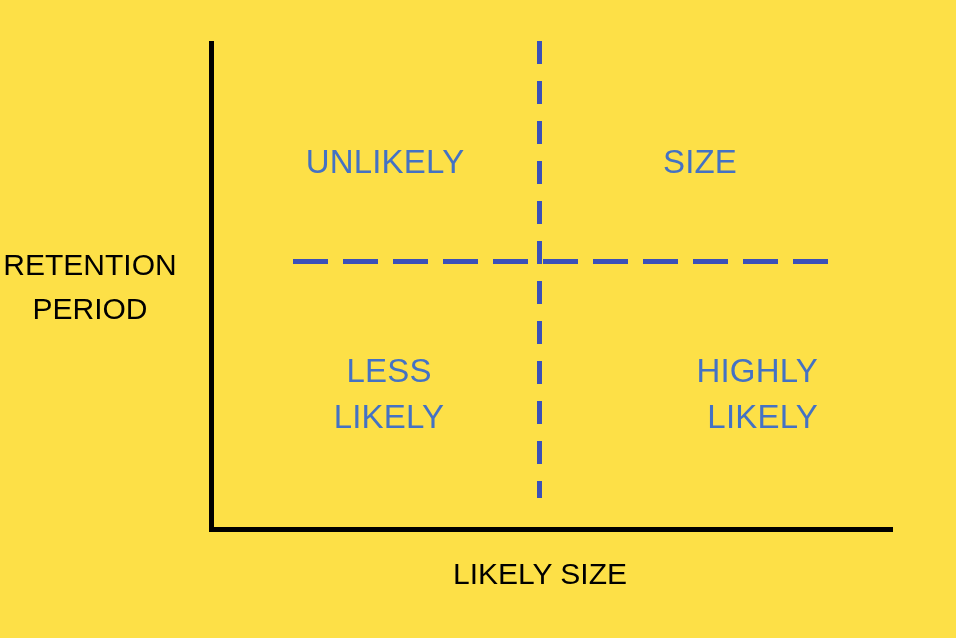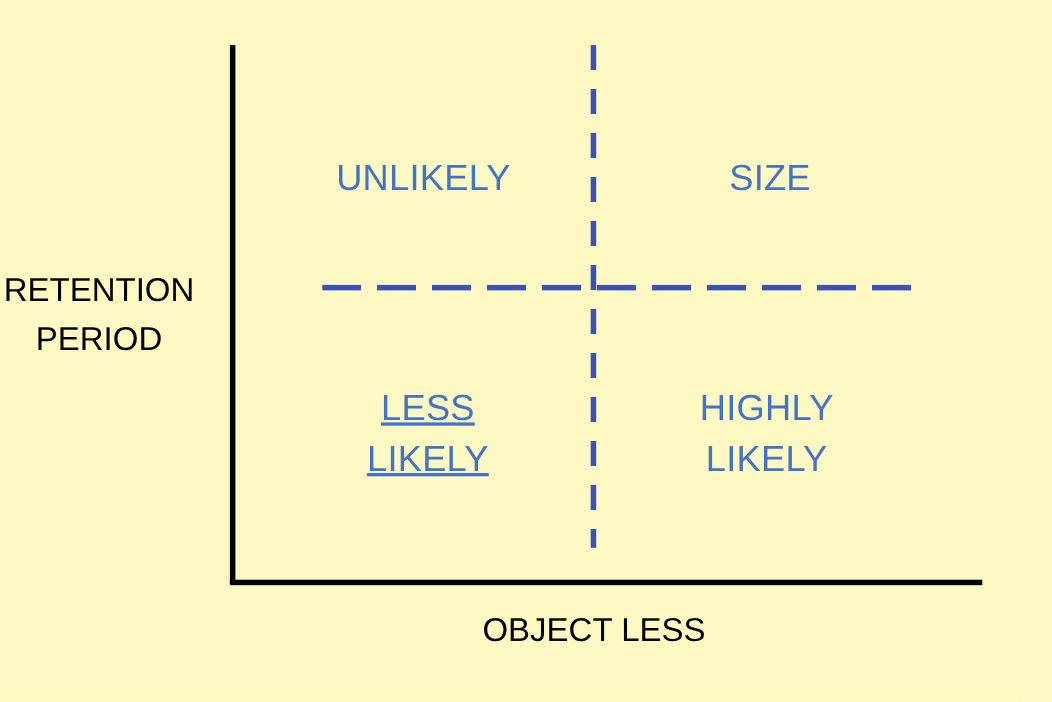--- a/index.html
+++ b/index.html
@@ -10,21 +10,21 @@
   }
   body {
     font-family: "Liberation Sans", sans-serif;
     -webkit-font-smoothing: antialiased;
   }
 
   #canvas {
     position: relative;
     width: 956px;
     height: 638px;
-    background: #fef9c3;
+    background: #fde047;
     overflow: hidden;
   }
 
   
   .axis-y {
     position: absolute;
     left: 209px;
     top: 41px;
     width: 4.5px;
     height: 490px;
@@ -87,26 +87,26 @@
   }
   .quad-ideal    {
     left: 565px;
     top: 139px;
     width: 270px;
   }
   .quad-less     {
     left: 254px;
     top: 348px;
     width: 270px;
-    text-decoration: underline;
   }
   .quad-highly   {
-    left: 562px;
+    left: 548px;
     top: 348px;
     width: 270px;
+    text-align: right;
   }
 
   
   .axis-title {
     position: absolute;
     color: #000000;
     font-size: 30px;
     line-height: 44px;
     text-align: center;
     white-space: pre-line;
@@ -141,15 +141,15 @@
 
   <div class="quad-label quad-less">LESS
 LIKELY</div>
 
   <div class="quad-label quad-highly">HIGHLY
 LIKELY</div>
 
   <div class="axis-title title-y">RETENTION
 PERIOD</div>
 
-  <div class="axis-title title-x">OBJECT LESS</div>
+  <div class="axis-title title-x">LIKELY SIZE</div>
 
 </div>
 
 </body></html>

